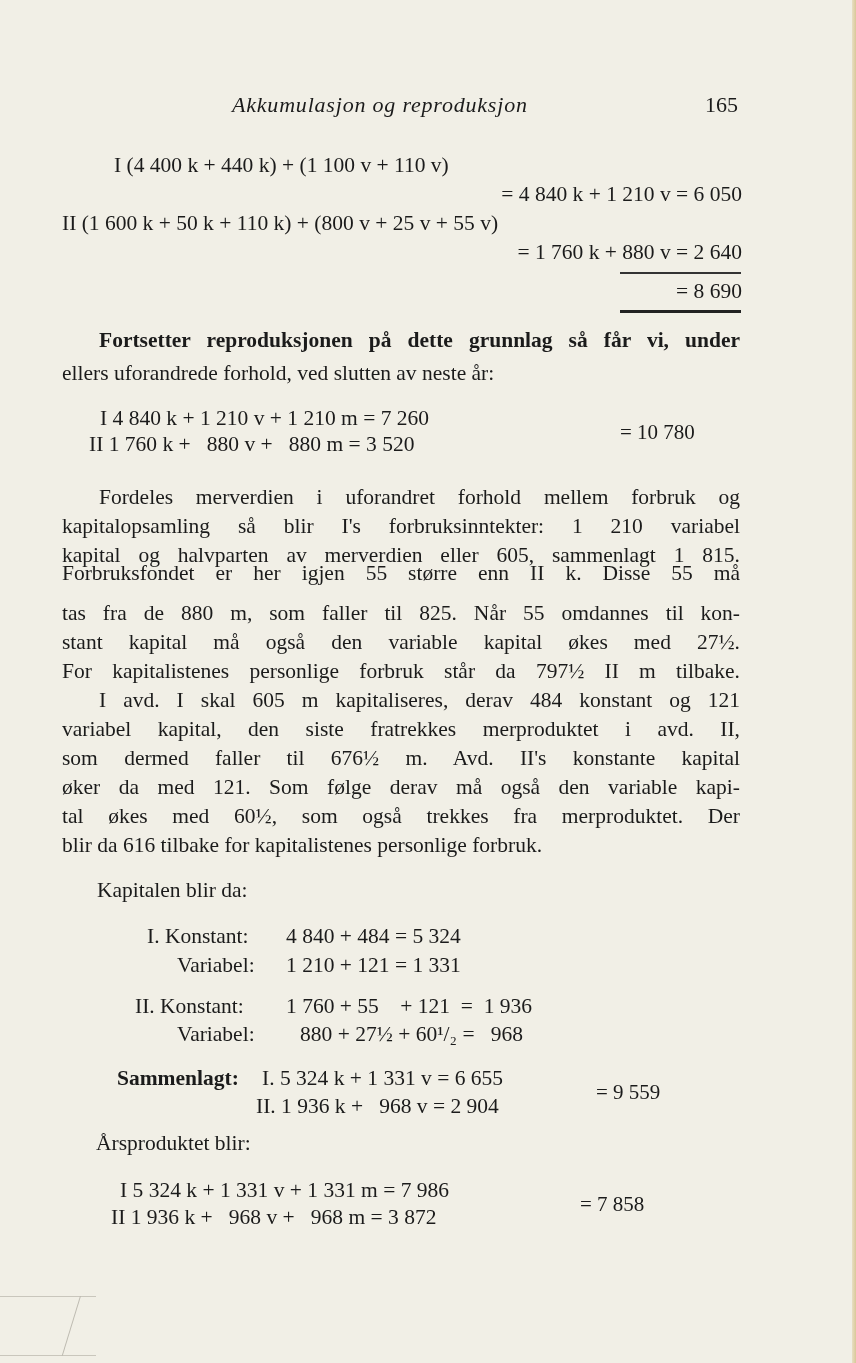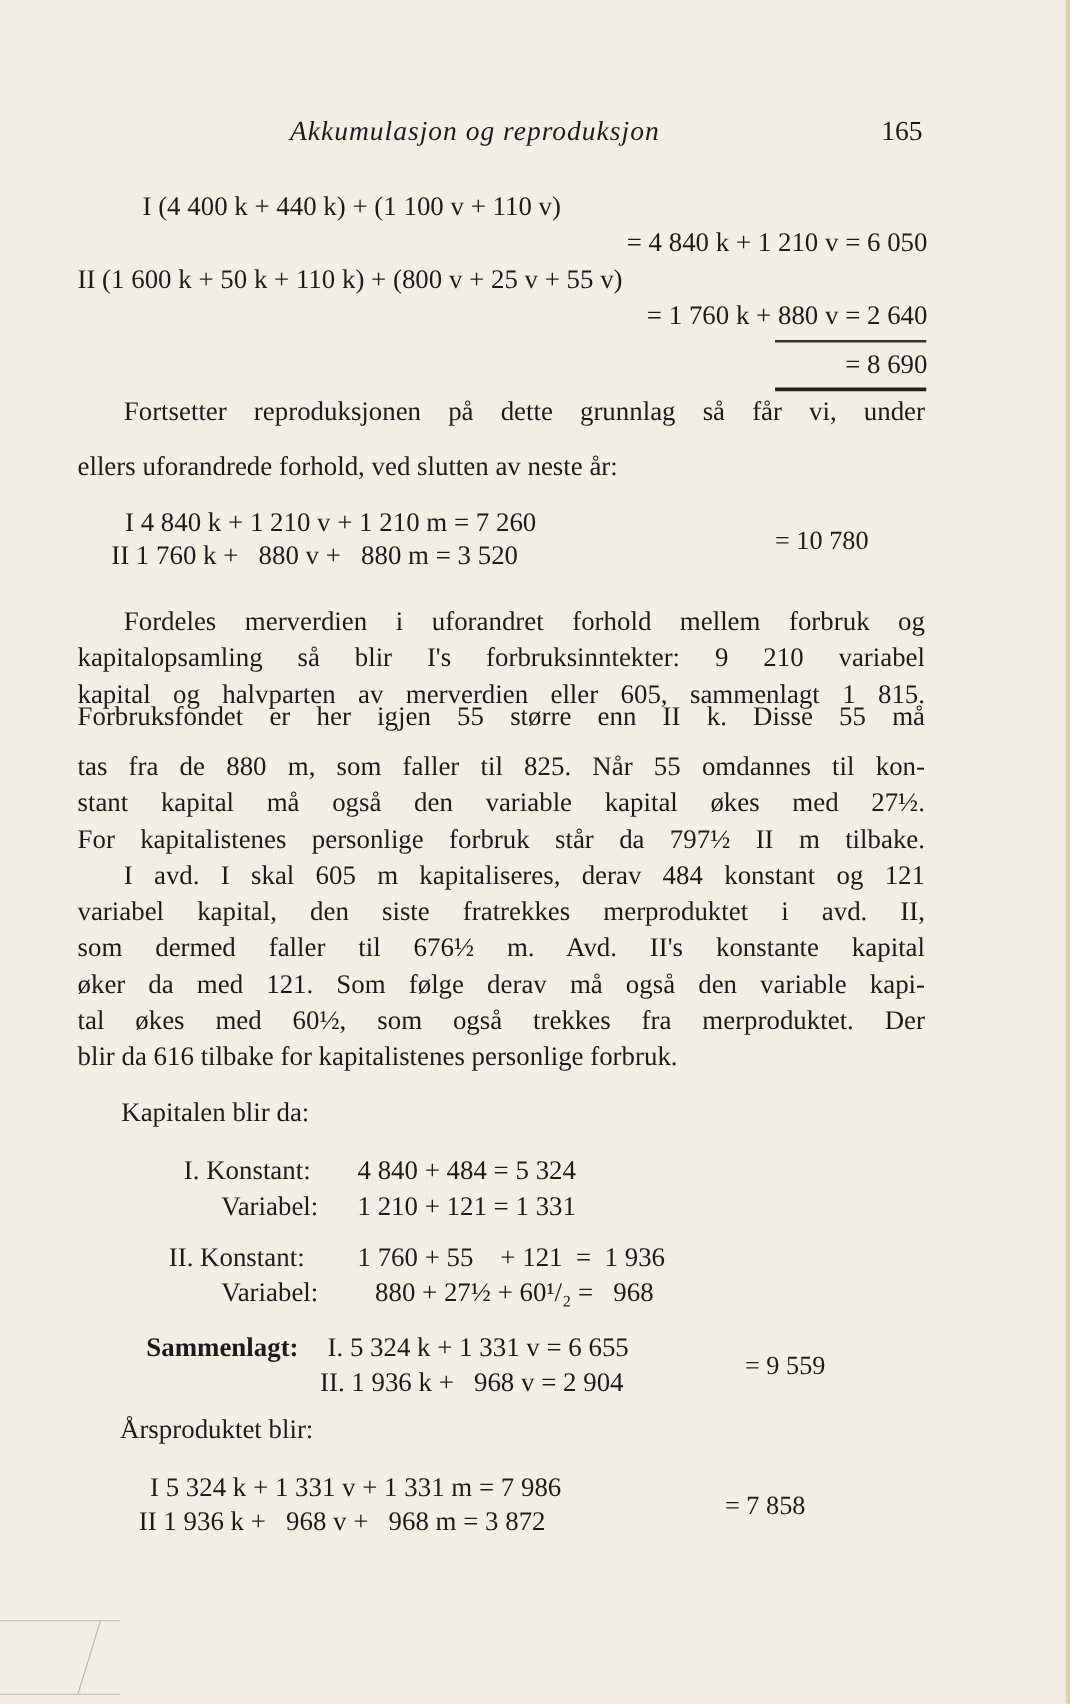--- a/index.html
+++ b/index.html
@@ -42,29 +42,29 @@
 <div class="abs page-number">165</div>
 
 <div class="abs txt" style="left:66px; top:151px;margin-left:48px;">I (4 400 k + 440 k) + (1 100 v + 110 v)</div>
 <div class="abs txt r" style="right:114px; top:180px;">= 4 840 k + 1 210 v = 6 050</div>
 <div class="abs txt" style="left:62px; top:209px;">II (1 600 k + 50 k + 110 k) + (800 v + 25 v + 55 v)</div>
 <div class="abs txt r" style="right:114px; top:238px;">= 1 760 k + 880 v = 2 640</div>
 <div class="rule-thin"></div>
 <div class="abs txt r" style="right:114px; top:277px;margin-left:44px;">= 8 690</div>
 <div class="rule-thick"></div>
 
-<div class="para-line first" style="top:317px;">Fortsetter reproduksjonen på dette grunnlag så får vi, under</div>
+<div class="para-line first" style="top:328px;font-weight:bold;">Fortsetter reproduksjonen på dette grunnlag så får vi, under</div>
 <div class="para-line last" style="top:361px;">ellers uforandrede forhold, ved slutten av neste år:</div>
 
 <div class="abs txt" style="left:100px; top:404px;">I 4 840 k + 1 210 v + 1 210 m = 7 260</div>
 <div class="abs txt" style="left:89px; top:430px;">II 1 760 k +   880 v +   880 m = 3 520</div>
 <div class="abs txt bracket-total" style="left:620px; top:418px;">= 10 780</div>
 
 <div class="para-line first" style="top:485px;">Fordeles merverdien i uforandret forhold mellem forbruk og</div>
-<div class="para-line" style="top:514px;">kapitalopsamling så blir I's forbruksinntekter: 9 210 variabel</div>
+<div class="para-line" style="top:514px;">kapitalopsamling så blir I's forbruksinntekter: 1 210 variabel</div>
 <div class="para-line" style="top:543px;">kapital og halvparten av merverdien eller 605, sammenlagt 1 815.</div>
 <div class="para-line" style="top:561px;">Forbruksfondet er her igjen 55 større enn II k. Disse 55 må</div>
 <div class="para-line" style="top:601px;">tas fra de 880 m, som faller til 825. Når 55 omdannes til kon-</div>
 <div class="para-line" style="top:630px;">stant kapital må også den variable kapital økes med 27½.</div>
 <div class="para-line" style="top:659px;">For kapitalistenes personlige forbruk står da 797½ II m tilbake.</div>
 
 <div class="para-line first" style="top:688px;">I avd. I skal 605 m kapitaliseres, derav 484 konstant og 121</div>
 <div class="para-line" style="top:717px;">variabel kapital, den siste fratrekkes merproduktet i avd. II,</div>
 <div class="para-line" style="top:746px;">som dermed faller til 676½ m. Avd. II's konstante kapital</div>
 <div class="para-line" style="top:775px;">øker da med 121. Som følge derav må også den variable kapi-</div>

